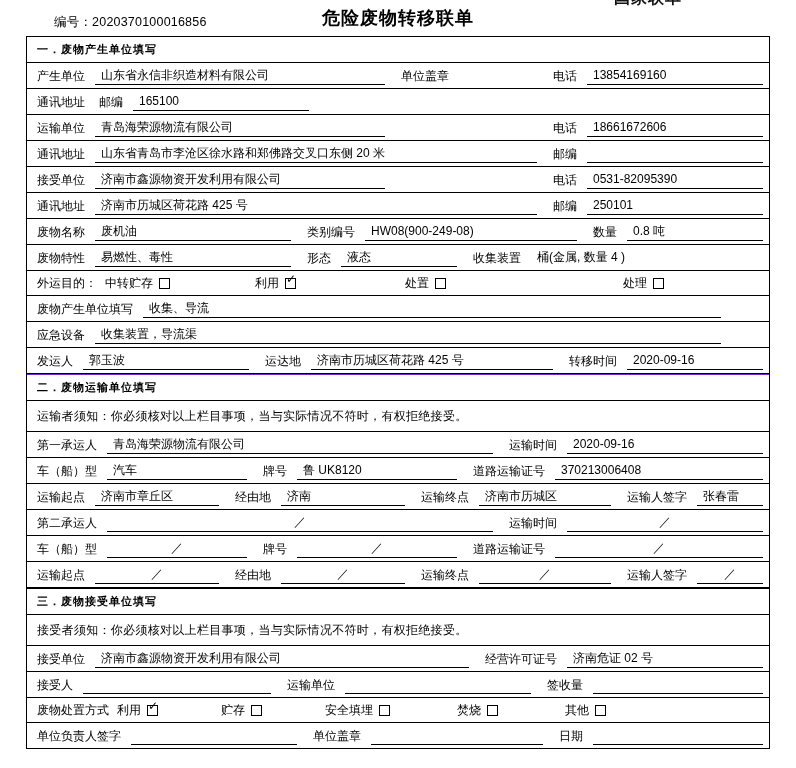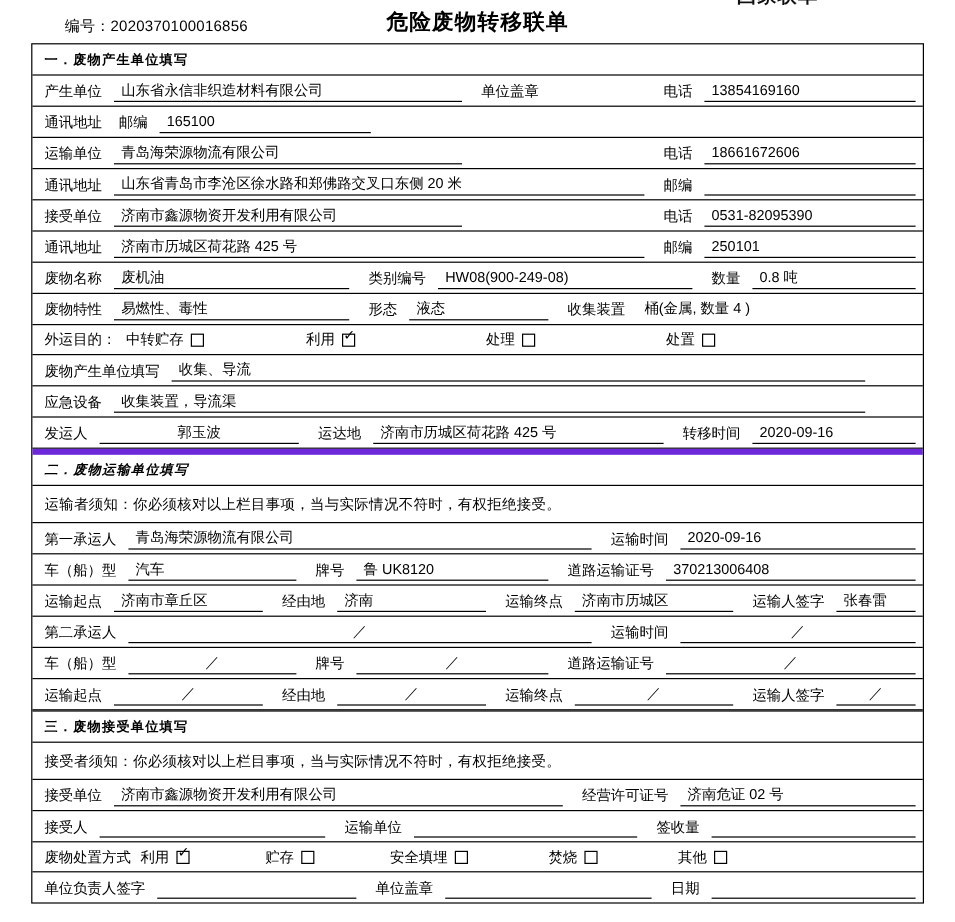--- a/index.html
+++ b/index.html
@@ -197,51 +197,51 @@
     <div class="row">
       <div class="cell lbl">外运目的：</div>
       <div class="cell plain" style="flex:0 0 150px;">
         <span>中转贮存</span>
         <span class="cb"></span>
       </div>
       <div class="cell plain" style="flex:0 0 150px;">
         <span>利用</span>
         <span class="cb checked"></span>
       </div>
+      <div class="cell plain" style="flex:1 1 auto;">
+        <span>处置</span>
+        <span class="cb"></span>
+      </div>
       <div class="cell plain" style="flex:0 0 150px;">
         <span>处理</span>
         <span class="cb"></span>
       </div>
-      <div class="cell plain" style="flex:1 1 auto;">
-        <span>处置</span>
-        <span class="cb"></span>
-      </div>
     </div>
 
 
     <div class="row">
       <div class="cell lbl">废物产生单位填写</div>
       <div class="val" style="flex:1 1 auto; margin-right:48px;">收集、导流</div>
     </div>
 
     <div class="row">
       <div class="cell lbl">应急设备</div>
       <div class="val" style="flex:1 1 auto; margin-right:48px;">收集装置，导流渠</div>
     </div>
 
     <div class="row">
       <div class="cell lbl">发运人</div>
-      <div class="val" style="flex:0 0 166px;text-align:center;">郭玉波</div>
+      <div class="val" style="flex:0 0 166px;">郭玉波</div>
       <div class="cell lbl">运达地</div>
       <div class="val" style="flex:1 1 auto;">济南市历城区荷花路 425 号</div>
       <div class="cell lbl">转移时间</div>
       <div class="val" style="flex:0 0 136px;">2020-09-16</div>
     </div>
 
-    <div class="section-hd" style="border-top:5px solid #6d28d9;font-style:italic;">二．废物运输单位填写</div>
+    <div class="section-hd" style="border-top:1px solid #6d28d9;">二．废物运输单位填写</div>
 
     <div class="row">
       <div class="notice">运输者须知：你必须核对以上栏目事项，当与实际情况不符时，有权拒绝接受。</div>
     </div>
 
     <div class="row">
       <div class="cell lbl">第一承运人</div>
       <div class="val" style="flex:1 1 auto;">青岛海荣源物流有限公司</div>
       <div class="cell lbl">运输时间</div>
       <div class="val" style="flex:0 0 196px;">2020-09-16</div>

